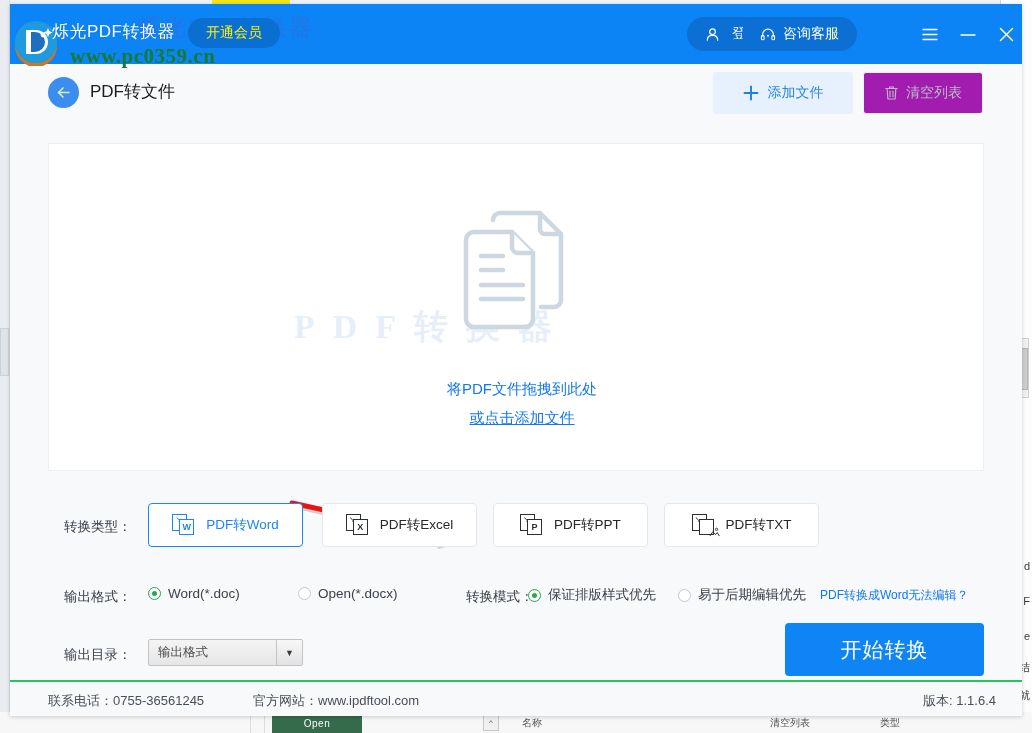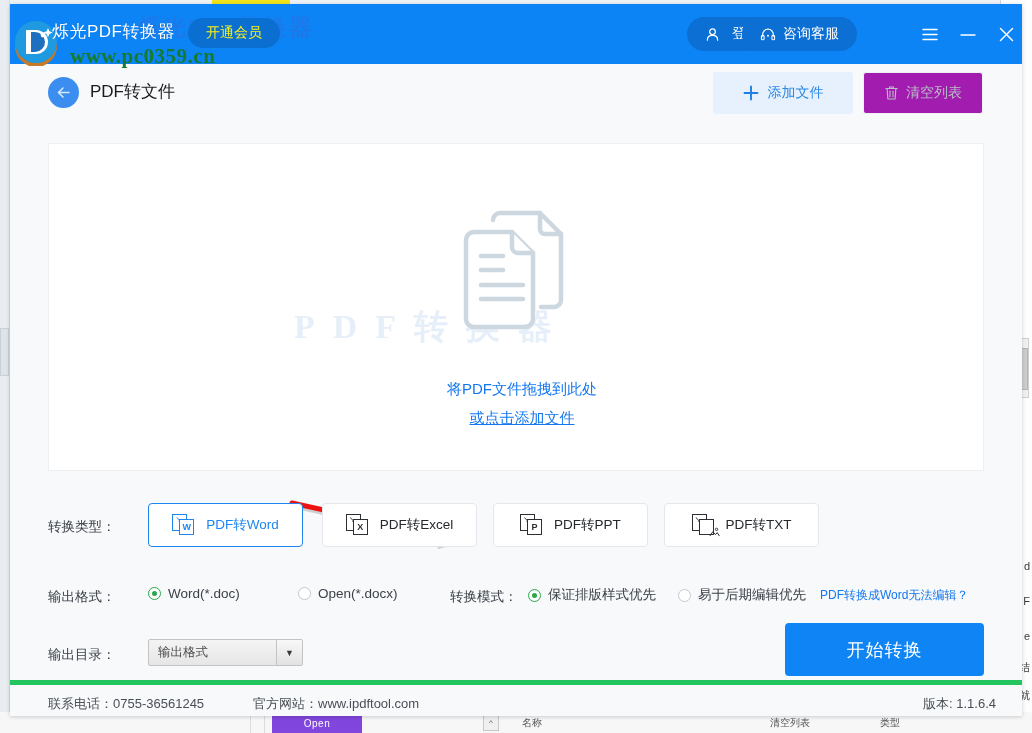--- a/index.html
+++ b/index.html
@@ -30,21 +30,21 @@
   .bg-text-frag {
     position: absolute; right: 2px; font-size: 11px; color: #3a3a3a;
     font-family: "Liberation Sans", sans-serif; white-space: nowrap;
   }
   #bg-bottom-strip {
     position: absolute; left: 0; bottom: 0; width: 1032px; height: 21px;
     background: #f7f7f7;
   }
   #bg-open-btn {
     position: absolute; left: 272px; bottom: 0px; width: 90px; height: 20px;
-    background: #6d28d9; color: #ffffff; font-size: 10px;
+    background: #14532d; color: #ffffff; font-size: 10px;
     display: flex; align-items: center; justify-content: center;
     letter-spacing: .5px; opacity: .85;
   }
   .bg-col-head {
     position: absolute; bottom: 3px; font-size: 10px; color: #555;
     white-space: nowrap;
   }
   #bg-sep-a { position: absolute; left: 250px; bottom: 0; width: 1px; height: 21px; background: #dcdcdc; }
   #bg-sep-b { position: absolute; left: 264px; bottom: 0; width: 1px; height: 21px; background: #dcdcdc; }
   #bg-spin {
@@ -188,21 +188,21 @@
   #drop-watermark {
     position: absolute; left: 245px; top: 160px;
     font-size: 34px; color: #b9d2ee; opacity: .35;
     font-family: "Liberation Serif", serif; font-weight: bold;
     letter-spacing: 18px; pointer-events: none;
   }
 
   
   #type-row { position: absolute; left: 0; top: 499px; width: 100%; height: 46px; }
   .row-label {
-    position: absolute; font-size: 13.5px; color: #3c4148; white-space: nowrap;
+    position: absolute; font-size: 13.5px; color: #3c4148; white-space: nowrap; margin-left: 16px;
   }
   #type-label { left: 38px; top: 15px; }
   .type-card {
     position: absolute; top: 0; height: 44px; width: 155px;
     background: #ffffff; border: 1px solid #e4e8ec; border-radius: 4px;
     display: flex; align-items: center; justify-content: center; gap: 10px;
     cursor: pointer; font-size: 13.5px; color: #25282c;
   }
   .type-card.selected { border: 1px solid #1e86f0; color: #1e86f0; }
   .filetype-icon { position: relative; width: 24px; height: 22px; }
@@ -269,28 +269,28 @@
     border-left: 1px solid #c3c3c3;
     background: linear-gradient(#f8f8f8, #e2e2e2);
     display: flex; align-items: center; justify-content: center;
     font-size: 9px; color: #3a3a3a;
   }
   #start-button {
     position: absolute; left: 775px; top: -9px;
     width: 199px; height: 53px;
     background: #0f85f5; border-radius: 4px;
     display: flex; align-items: center; justify-content: center;
-    color: #ffffff; font-size: 18px; cursor: pointer;
+    color: #ffffff; font-size: 21px; cursor: pointer;
     letter-spacing: 1px;
   }
 
   
   #footer {
     position: absolute; left: 0; bottom: 0; width: 100%; height: 36px;
-    border-top: 5px solid #22c55e; background: #f7f9fb;
+    border-top: 2px solid #22c55e; background: #f7f9fb;
   }
   .footer-text {
     position: absolute; top: 10px; font-size: 13px; color: #4a4f56; white-space: nowrap;
   }
   #footer-phone { left: 38px; }
   #footer-site  { left: 243px; }
   #footer-ver   { right: 26px; }
 </style>
 </head>
 <body>

